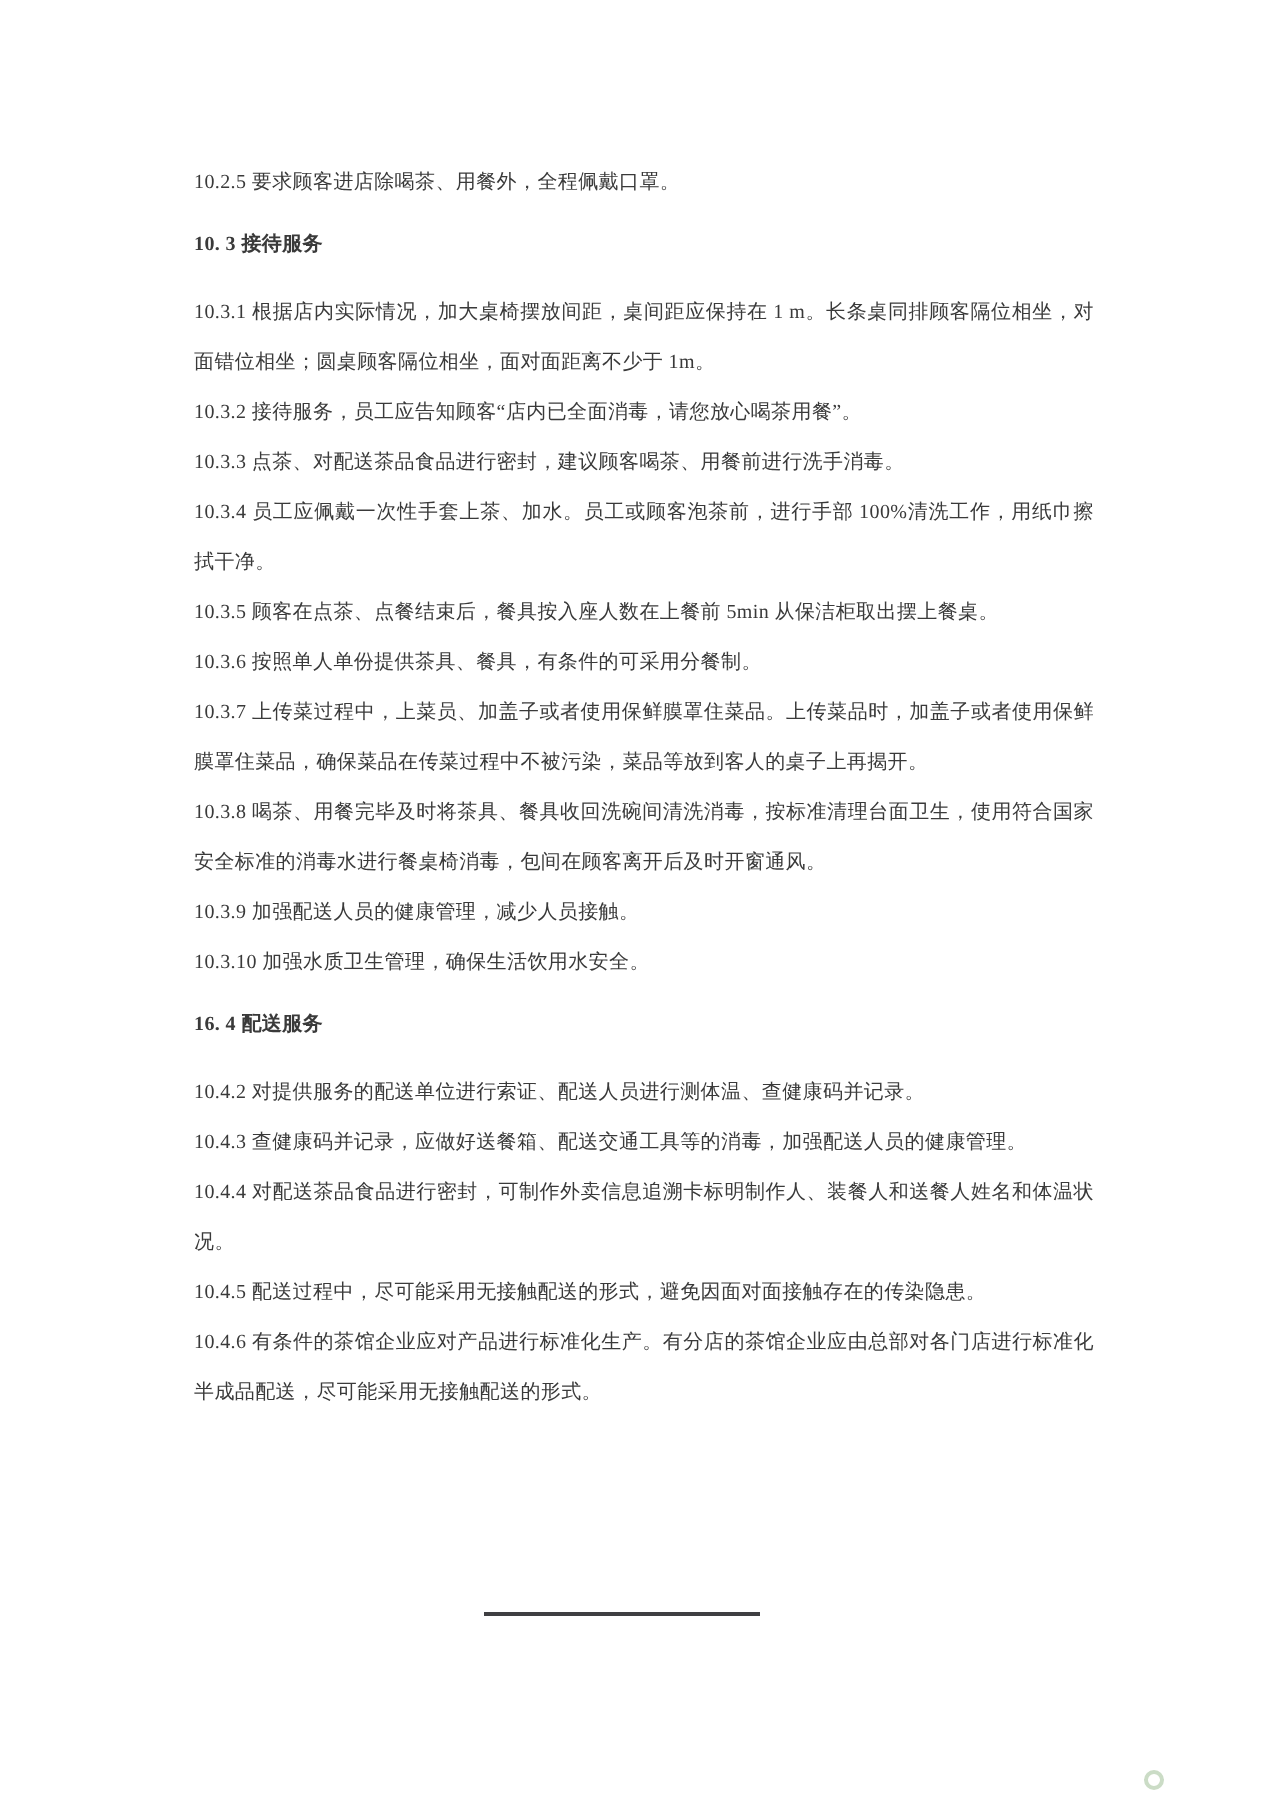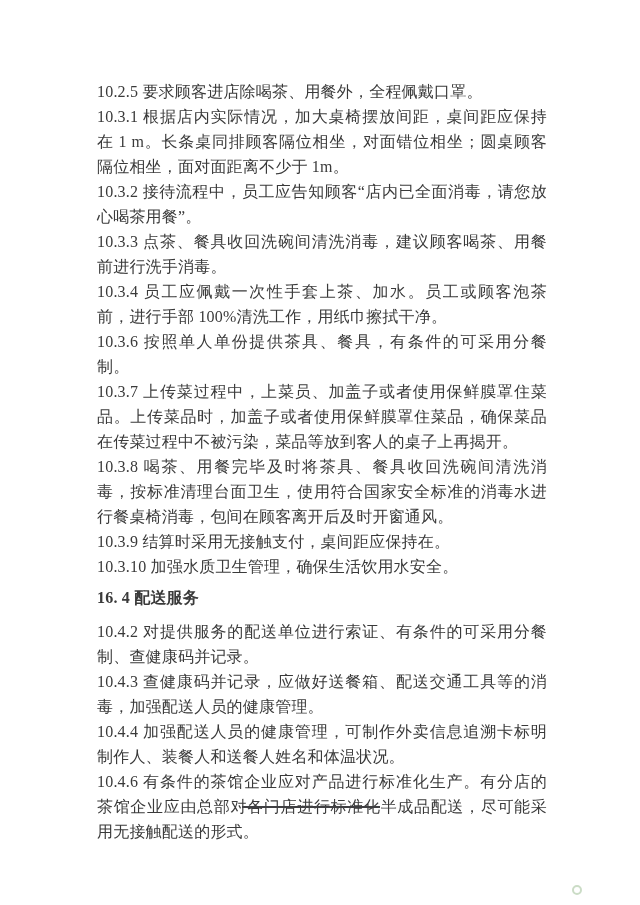--- a/index.html
+++ b/index.html
@@ -22,21 +22,21 @@
     width: 640px;
     height: 905px;
     background: var(--page-bg);
   }
   .content {
     position: absolute;
     left: 97px;
     top: 79px;
     width: 450px;
     color: var(--text-color);
-    font-size: 16px;
+    font-size: 10px;
     line-height: 25px;
     text-align: justify;
     text-justify: inter-character;
     letter-spacing: 0.2px;
     font-family: Liberation Serif, serif;
   }
   .para {
     margin: 0;
     text-align-last: left;
   }
@@ -63,30 +63,33 @@
     border-radius: 50%;
   }
 </style>
 </head>
 <body>
 
 <div class="page">
   <div class="content">
 
   <div class="para">10.2.5 要求顾客进店除喝茶、用餐外，全程佩戴口罩。</div>
+      <div class="heading">10. 3 接待服务</div>
       <div class="para">10.3.1 根据店内实际情况，加大桌椅摆放间距，桌间距应保持在 1 m。长条桌同排顾客隔位相坐，对面错位相坐；圆桌顾客隔位相坐，面对面距离不少于 1m。</div>
-      <div class="para">10.3.2 接待流程中，员工应告知顾客“店内已全面消毒，请您放心喝茶用餐”。</div>
-      <div class="para">10.3.3 点茶、餐具收回洗碗间清洗消毒，建议顾客喝茶、用餐前进行洗手消毒。</div>
+      <div class="para">10.3.2 接待服务，员工应告知顾客“店内已全面消毒，请您放心喝茶用餐”。</div>
+      <div class="para">10.3.3 点茶、对配送茶品食品进行密封，建议顾客喝茶、用餐前进行洗手消毒。</div>
       <div class="para">10.3.4 员工应佩戴一次性手套上茶、加水。员工或顾客泡茶前，进行手部 100%清洗工作，用纸巾擦拭干净。</div>
+      <div class="para">10.3.5 顾客在点茶、点餐结束后，餐具按入座人数在上餐前 5min 从保洁柜取出摆上餐桌。</div>
       <div class="para">10.3.6 按照单人单份提供茶具、餐具，有条件的可采用分餐制。</div>
       <div class="para">10.3.7 上传菜过程中，上菜员、加盖子或者使用保鲜膜罩住菜品。上传菜品时，加盖子或者使用保鲜膜罩住菜品，确保菜品在传菜过程中不被污染，菜品等放到客人的桌子上再揭开。</div>
       <div class="para">10.3.8 喝茶、用餐完毕及时将茶具、餐具收回洗碗间清洗消毒，按标准清理台面卫生，使用符合国家安全标准的消毒水进行餐桌椅消毒，包间在顾客离开后及时开窗通风。</div>
-      <div class="para">10.3.9 结算时采用无接触支付，桌间距应保持在。</div>
+      <div class="para">10.3.9 加强配送人员的健康管理，减少人员接触。</div>
       <div class="para">10.3.10 加强水质卫生管理，确保生活饮用水安全。</div>
       <div class="heading">16. 4 配送服务</div>
-      <div class="para">10.4.2 对提供服务的配送单位进行索证、有条件的可采用分餐制、查健康码并记录。</div>
+      <div class="para">10.4.2 对提供服务的配送单位进行索证、配送人员进行测体温、查健康码并记录。</div>
       <div class="para">10.4.3 查健康码并记录，应做好送餐箱、配送交通工具等的消毒，加强配送人员的健康管理。</div>
-      <div class="para">10.4.4 加强配送人员的健康管理，可制作外卖信息追溯卡标明制作人、装餐人和送餐人姓名和体温状况。</div>
+      <div class="para">10.4.4 对配送茶品食品进行密封，可制作外卖信息追溯卡标明制作人、装餐人和送餐人姓名和体温状况。</div>
+      <div class="para">10.4.5 配送过程中，尽可能采用无接触配送的形式，避免因面对面接触存在的传染隐患。</div>
       <div class="para">10.4.6 有条件的茶馆企业应对产品进行标准化生产。有分店的茶馆企业应由总部对各门店进行标准化半成品配送，尽可能采用无接触配送的形式。</div>
     </div>
   <div class="divider"></div>
   <div class="watermark-ring"></div>
 </div>
 
 </body></html>

